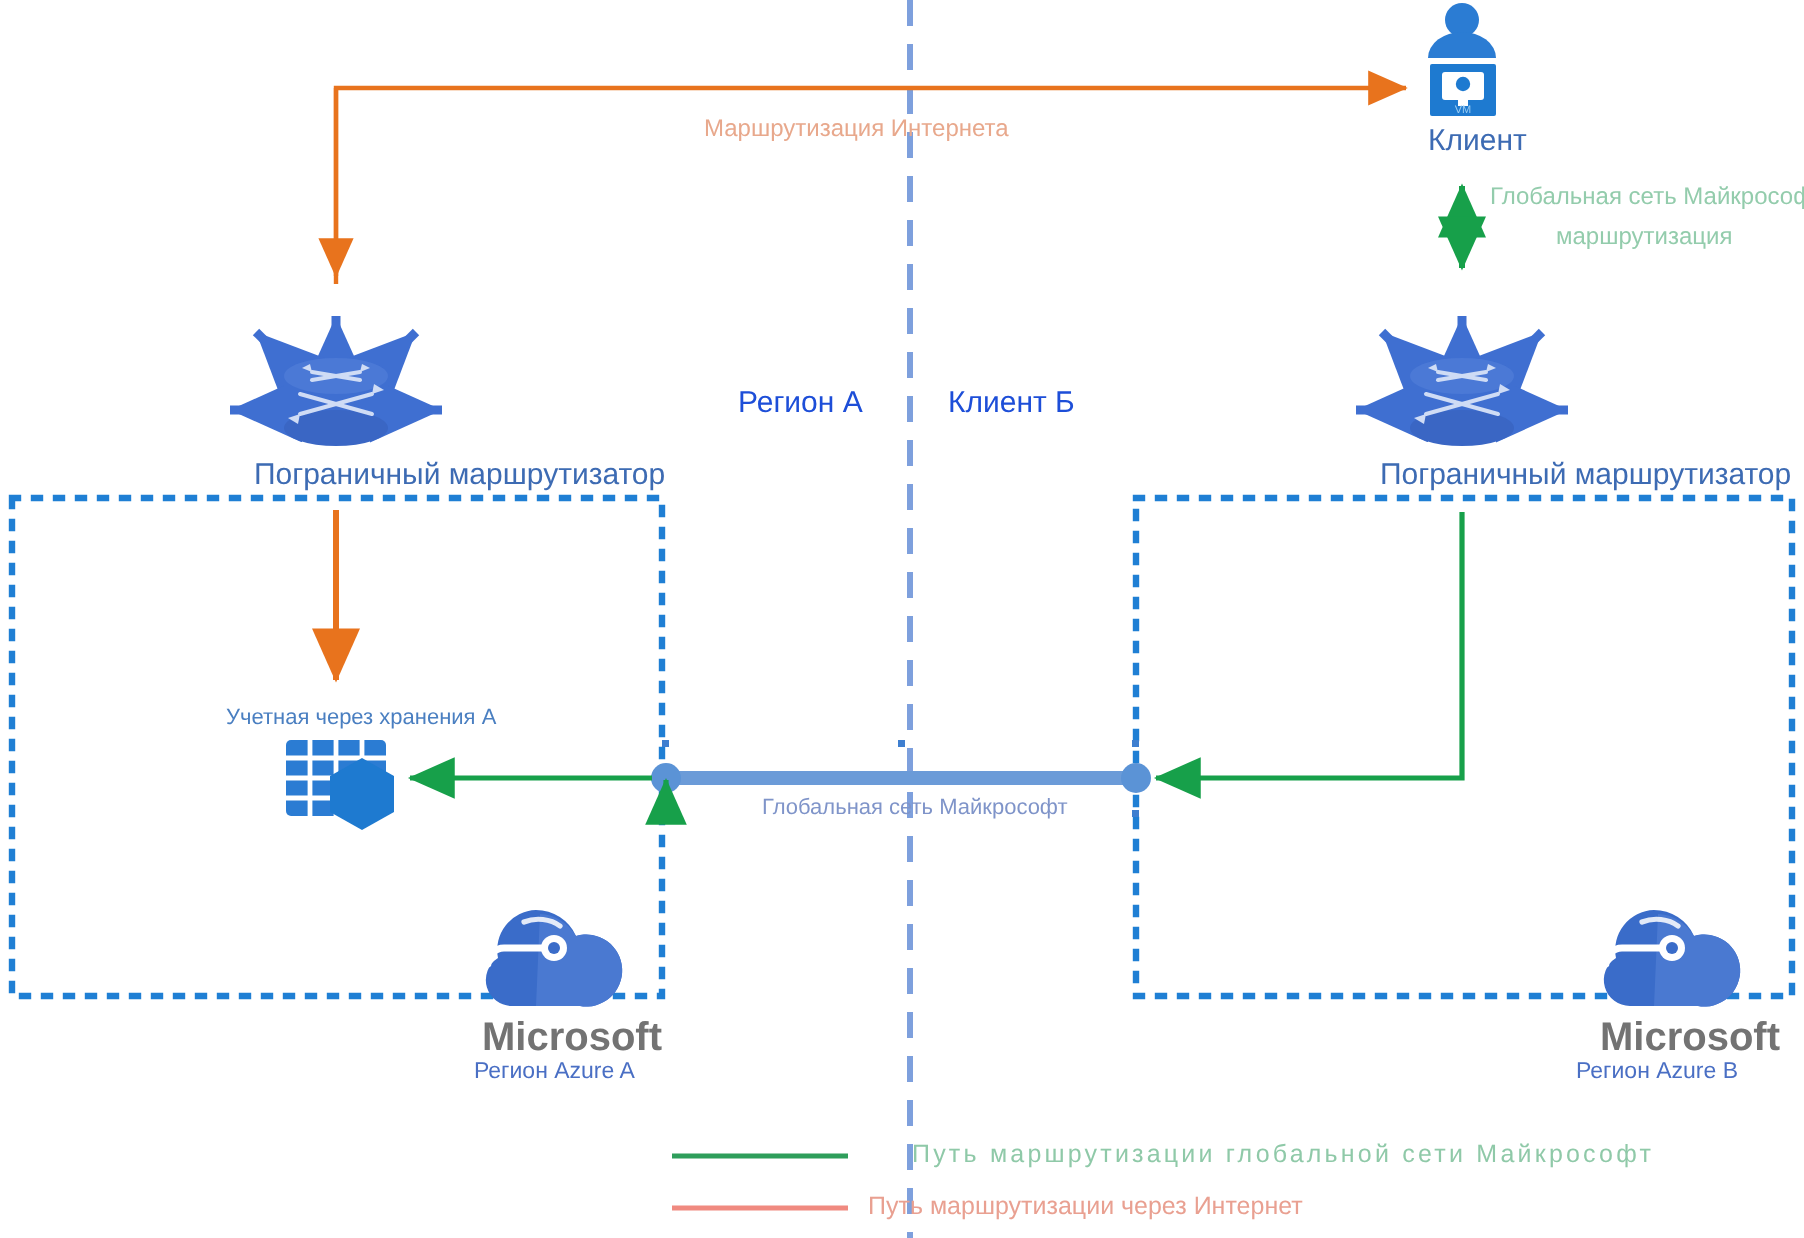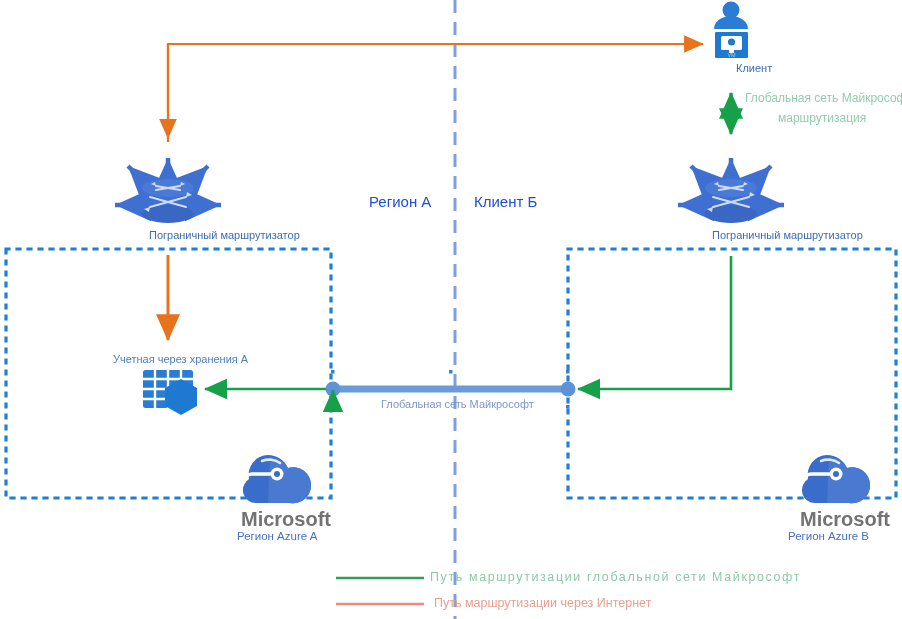--- a/index.html
+++ b/index.html
@@ -4,21 +4,21 @@
 <style>
   html,body{margin:0;padding:0;background:#ffffff;}
   body{
     width:902px;height:619px;position:relative;overflow:hidden;
     font-family:"Liberation Sans","DejaVu Sans",sans-serif;
   }
   #stage{position:absolute;left:0;top:0;width:902px;height:619px;}
   svg.layer{position:absolute;left:0;top:0;width:902px;height:619px;overflow:visible;}
   .lbl{position:absolute;white-space:nowrap;line-height:1.25;}
   .lbl-region{color:#1d4ed8;font-size:15px;}
-  .lbl-dev{color:#3d6bb3;font-size:11px;margin-left:22px;}
+  .lbl-dev{color:#3d6bb3;font-size:15px;}
   .lbl-store{color:#4a7fc1;font-size:11px;}
   .lbl-orange{color:#e8a88c;font-size:12px;}
   .lbl-green{color:#93ccac;font-size:12px;}
   .lbl-bb{color:#7f94c9;font-size:11px;}
   .lbl-ms{color:#737373;font-size:20px;font-weight:bold;}
   .lbl-azreg{color:#4a6fc4;font-size:11.5px;}
   .leg-green{color:#8fc9a8;font-size:12.5px;letter-spacing:1.6px;}
   .leg-red{color:#e9a091;font-size:12.5px;}
 </style>
 </head>
@@ -162,20 +162,21 @@
       <path d="M803,482 a8,8 0 0 1 8,-8 l22,0" fill="none" stroke="#ffffff" stroke-width="3.4" stroke-linecap="round"></path>
       <circle cx="836" cy="474" r="6.5" fill="#ffffff"></circle>
       <circle cx="836" cy="474" r="3" fill="#3a6cc9"></circle>
       <path d="M821,461 a15,11 0 0 1 18,2" fill="none" stroke="#ffffff" stroke-width="2.6" stroke-linecap="round" opacity="0.85"></path>
     </g>
 
     <line x1="336" y1="578" x2="424" y2="578" stroke="#2e9e5b" stroke-width="2.4"></line>
     <line x1="336" y1="604" x2="424" y2="604" stroke="#f08a80" stroke-width="2.4"></line>
   </svg>
 
+  <div class="lbl lbl-orange" style="left:352px;top:57px;">Маршрутизация Интернета</div>
 
   <div class="lbl lbl-region" style="left:369px;top:193px;">Регион А</div>
   <div class="lbl lbl-region" style="left:474px;top:193px;">Клиент Б</div>
 
   <div class="lbl lbl-dev" style="left:127px;top:229px;">Пограничный маршрутизатор</div>
   <div class="lbl lbl-dev" style="left:690px;top:229px;">Пограничный маршрутизатор</div>
 
   <div class="lbl lbl-dev" style="left:714px;top:62px;">Клиент</div>
 
   <div class="lbl lbl-store" style="left:113px;top:353px;">Учетная через хранения А</div>
@@ -184,16 +185,16 @@
 
   <div class="lbl lbl-green" style="left:745px;top:91px;">Глобальная сеть Майкрософт</div>
   <div class="lbl lbl-green" style="left:778px;top:111px;">маршрутизация</div>
 
   <div class="lbl lbl-ms" style="left:241px;top:507px;">Microsoft</div>
   <div class="lbl lbl-azreg" style="left:237px;top:529px;">Регион Azure A</div>
 
   <div class="lbl lbl-ms" style="left:800px;top:507px;">Microsoft</div>
   <div class="lbl lbl-azreg" style="left:788px;top:529px;">Регион Azure B</div>
 
-  <div class="lbl leg-green" style="left:430px;top:570px;">Путь  маршрутизации  глобальной  сети  Майкрософт</div>
+  <div class="lbl leg-green" style="left:456px;top:570px;">Путь  маршрутизации  глобальной  сети  Майкрософт</div>
   <div class="lbl leg-red" style="left:434px;top:596px;">Путь маршрутизации через Интернет</div>
 
 </div>
 
 </body></html>

